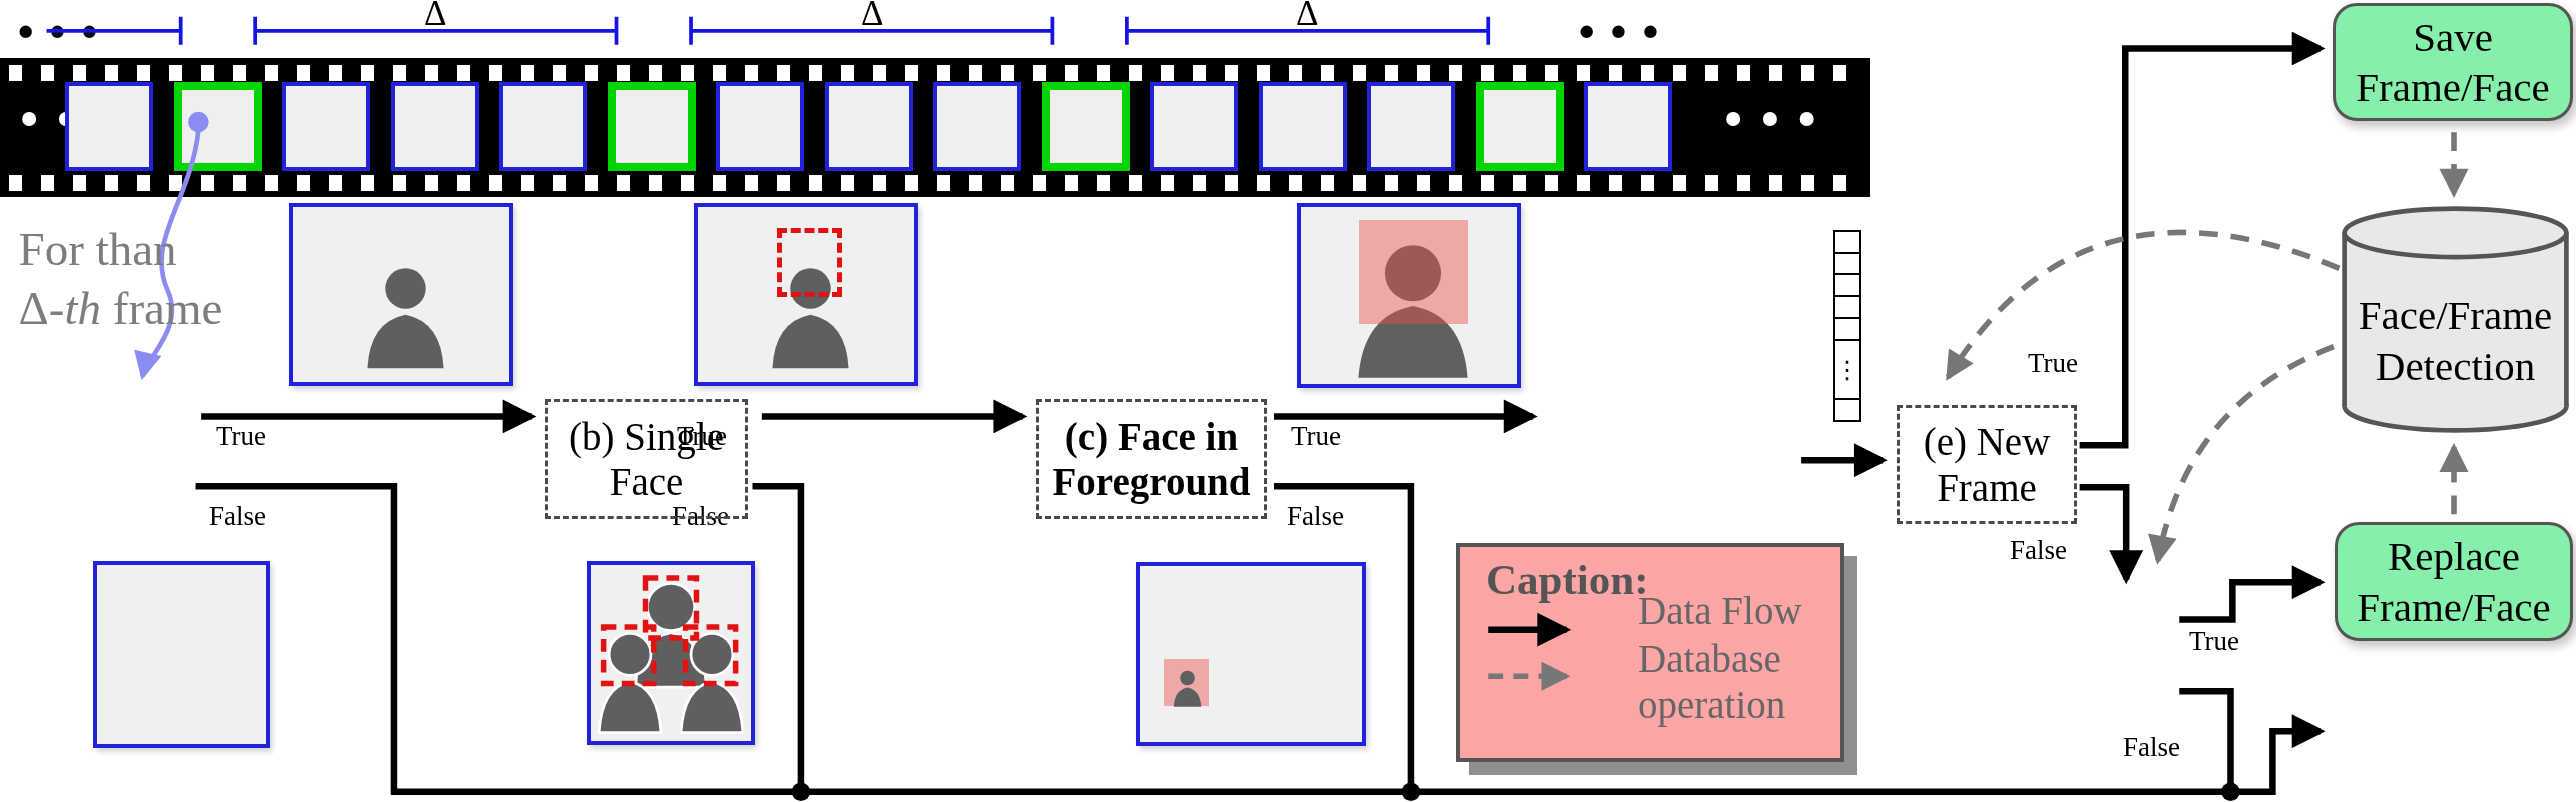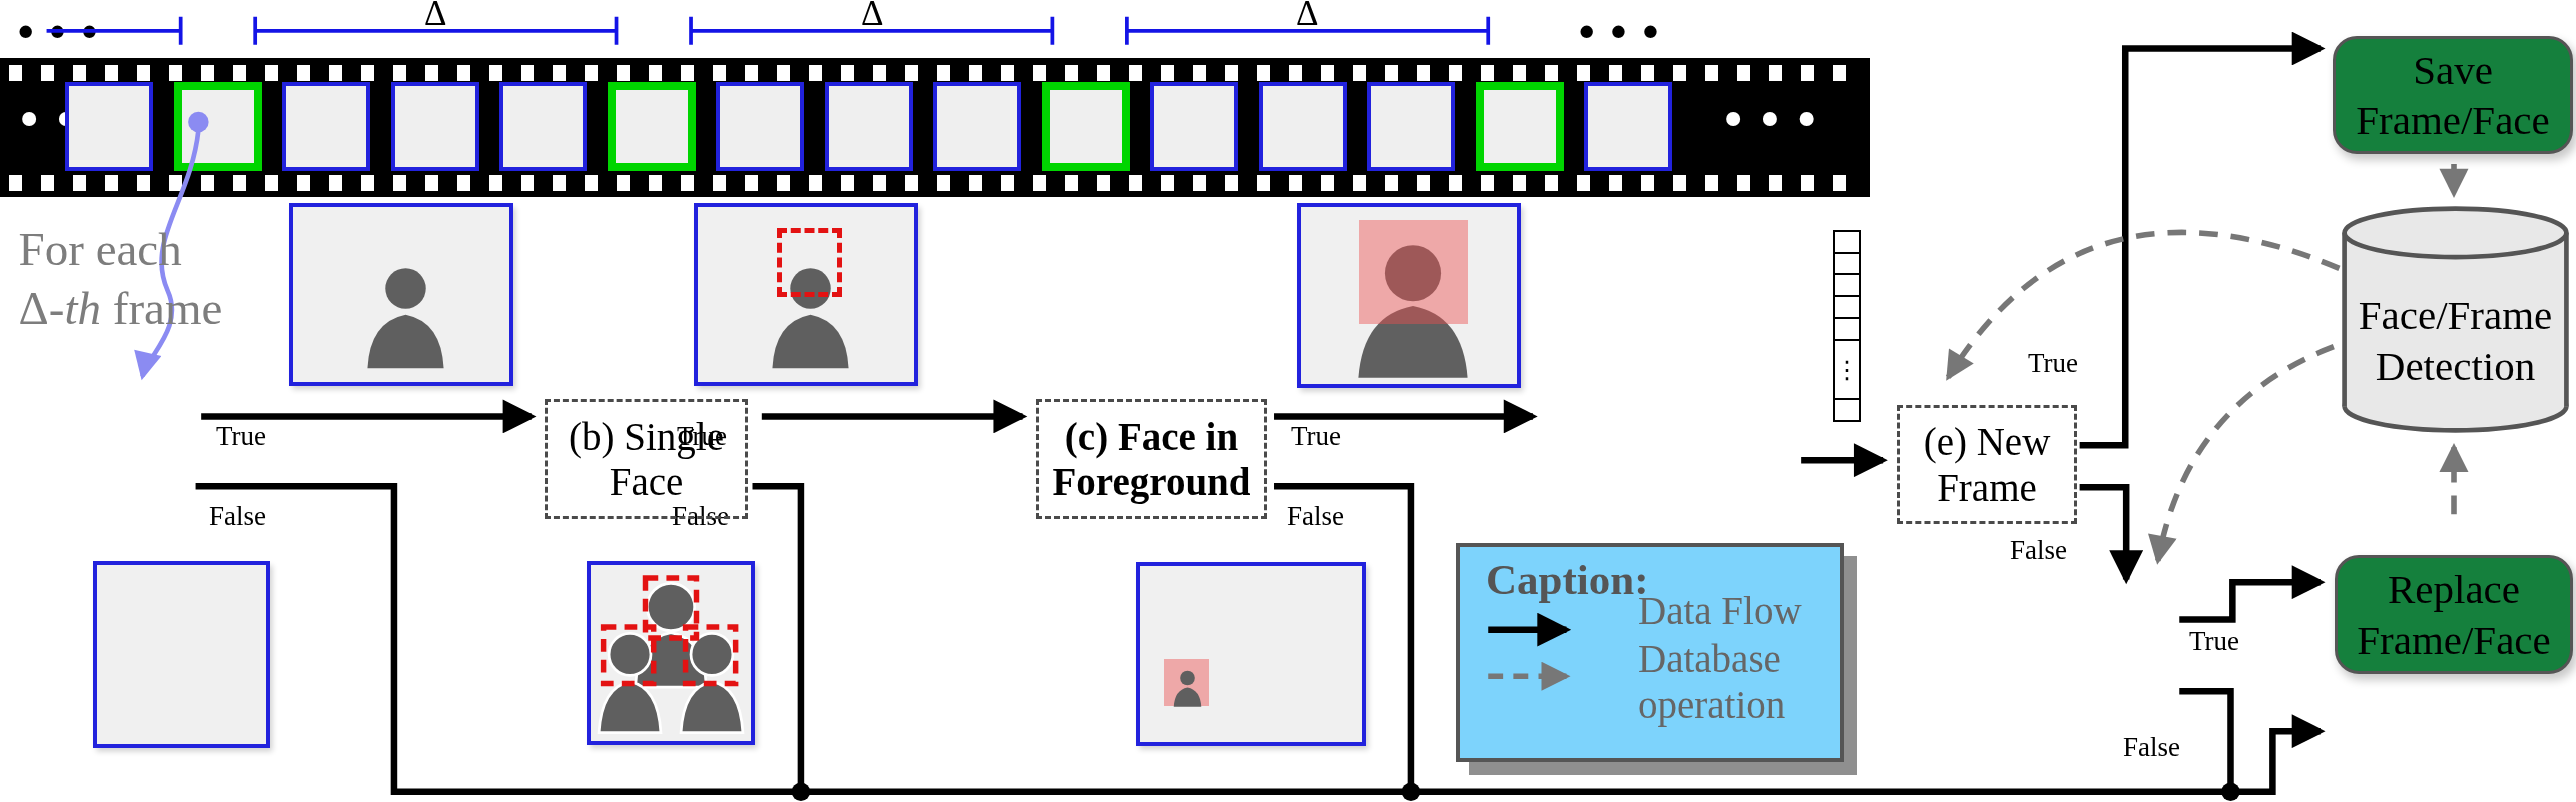--- a/index.html
+++ b/index.html
@@ -25,28 +25,28 @@
   .exframe{background:#f0f0f0;border:4.7px solid #2222dd;box-sizing:border-box;box-shadow:2.8px 3.7px 5.6px rgba(0,0,0,.18);}
   .bbox{position:absolute;border:5.6px dashed #e31212;box-sizing:border-box;}
   .pinkbox{position:absolute;background:rgba(236,80,80,.45);}
 
   
   .dbox{border:3.7px dashed #4a4a4a;box-sizing:border-box;display:flex;align-items:center;justify-content:center;
         text-align:center;font-size:39px;line-height:1.16;white-space:pre-line;background:transparent;}
   .lbl{font-size:27px;}
 
   
-  .rbox{border:3.7px solid #555;border-radius:24px;background:#15803d;box-sizing:border-box;
+  .rbox{border:3.7px solid #555;border-radius:24px;background:#86efac;box-sizing:border-box;
         display:flex;align-items:center;justify-content:center;text-align:center;
-        font-size:41px;line-height:1.22;white-space:pre-line;box-shadow:3.7px 5.6px 9.3px rgba(0,0,0,.22);margin-top:33px;}
+        font-size:41px;line-height:1.22;white-space:pre-line;box-shadow:3.7px 5.6px 9.3px rgba(0,0,0,.22);}
   .dbtext{display:flex;align-items:center;justify-content:center;text-align:center;
         font-size:41px;line-height:1.25;white-space:pre-line;}
 
   
-  .caption-box{border:4.7px solid #555;background:#7dd3fc;box-sizing:border-box;box-shadow:13px 13px 0 #8f8f8f;}
+  .caption-box{border:4.7px solid #555;background:#fca5a5;box-sizing:border-box;box-shadow:13px 13px 0 #8f8f8f;}
   .caption-title{font-size:43px;font-weight:bold;color:#555;}
   .caption-item{font-size:39px;color:#666;line-height:1.18;white-space:pre-line;margin-left:32px;}
 
   
   .foreach{font-size:47px;color:#7d7d7d;line-height:1.25;}
 
   
   .vec{display:flex;flex-direction:column;}
   .vec .cell{width:24px;height:20.5px;border:2.8px solid #000;margin-top:-2.8px;background:#fff;
        display:flex;align-items:center;justify-content:center;font-size:24px;line-height:1;}
@@ -205,21 +205,21 @@
       <path d="M2635 552 V480" marker-end="url(#mg)"></path>
       <path d="M2512 288 Q2235 172 2092 405" marker-end="url(#mg)"></path>
       <path d="M2506 372 Q2348 432 2317 602" marker-end="url(#mg)"></path>
     </g>
 
     <path d="M1598 676 H1682" stroke="#000" stroke-width="7" fill="none" marker-end="url(#mb)"></path>
     <path d="M1598 726 H1682" stroke="#777" stroke-width="6" fill="none" stroke-dasharray="16 11" marker-end="url(#mg)"></path>
   </svg>
 
   <div class="abs foreach" style="left:18.6px;top:220px;z-index:4;">
-    <div><span>For each</span></div>
+    <div><span>For than</span></div>
     <div>
       <span>Δ-</span><i>th</i><span> frame</span>
     </div>
   </div>
 
   <div class="abs dbox" style="left:545px;top:399px;width:203px;height:120px;z-index:4;">(b) Single
 Face</div>
   <div class="abs dbox" style="left:1036px;top:399px;width:231px;height:120px;z-index:4;font-weight:bold;">(c) Face in
 Foreground</div>
   <div class="abs dbox" style="left:1897px;top:405px;width:180px;height:119px;z-index:4;">(e) New

